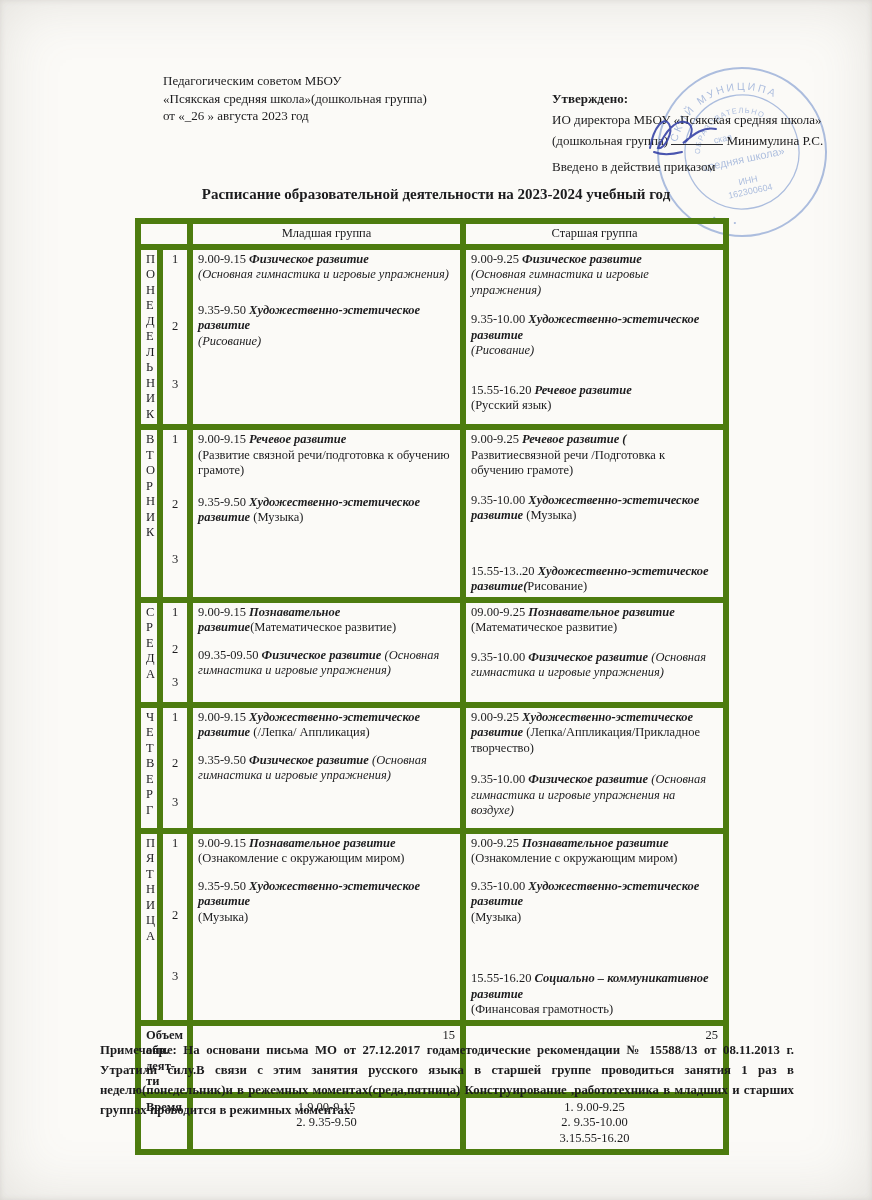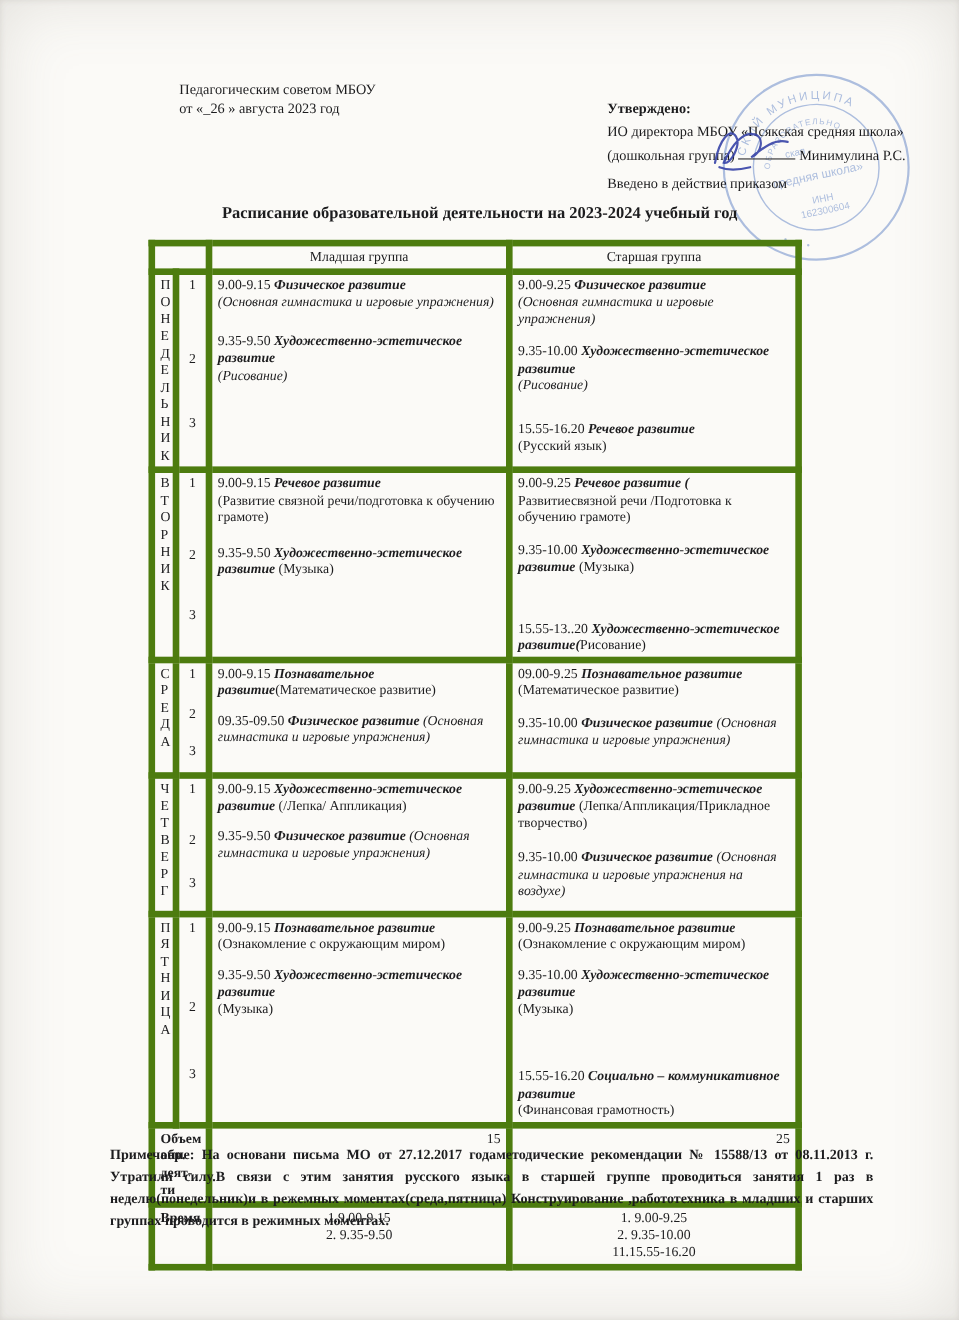--- a/index.html
+++ b/index.html
@@ -63,20 +63,21 @@
   <text font-size="7.5" letter-spacing="1.2"><textPath href="#arcM" startOffset="8%">ОБРАЗОВАТЕЛЬНО</textPath></text>
   <text font-size="8" letter-spacing="3"><textPath href="#arcB" startOffset="30%">• • •</textPath></text>
   <text x="74" y="76" font-size="9" text-anchor="middle">ская</text>
   <text x="90" y="101" font-size="11" text-anchor="middle">средняя школа»</text>
   <text x="90" y="122" font-size="9" text-anchor="middle">ИНН</text>
   <text x="90" y="133" font-size="9" text-anchor="middle">162300604</text>
 </svg>
 
 <div class="abs hblock" style="left:163px;top:72px;width:360px;">
   <div>Педагогическим  советом  МБОУ</div>
+  <div>«Псякская средняя школа»(дошкольная группа)</div>
   <div>от «_26 » августа 2023 год</div>
 </div>
 
 <div class="abs hblock" style="left:552px;top:88px;width:320px;line-height:21px;">
   <div class="b">Утверждено:</div>
   <div>ИО директора МБОУ «Псякская средняя школа»</div>
   <div class="approved-line">
     <span>(дошкольная  группа)</span>
     <span class="sigline"></span>
     <span>Минимулина Р.С.</span>
@@ -200,19 +201,19 @@
 
   <tr class="rowh-tim">
     <td class="lbl" colspan="2">Время</td>
     <td class="timecell">
       <div>1.9.00-9.15</div>
       <div>2. 9.35-9.50</div>
     </td>
     <td class="timecell">
       <div>1. 9.00-9.25</div>
       <div>2. 9.35-10.00</div>
-      <div>11.15.55-16.20</div>
+      <div>3.15.55-16.20</div>
     </td>
   </tr>
 </tbody>
   </table>
 
 <div class="abs note">Примечание: На основани письма  МО  от 27.12.2017 годаметодические рекомендации  № 15588/13 от 08.11.2013 г. Утратили силу.В связи с этим занятия русского языка в старшей группе проводиться занятия 1 раз в неделю(понедельник)и в режемных моментах(среда,пятница) Конструирование ,работотехника в младших и старших группах проводится в режимных моментах.</div>
 
 </body></html>

